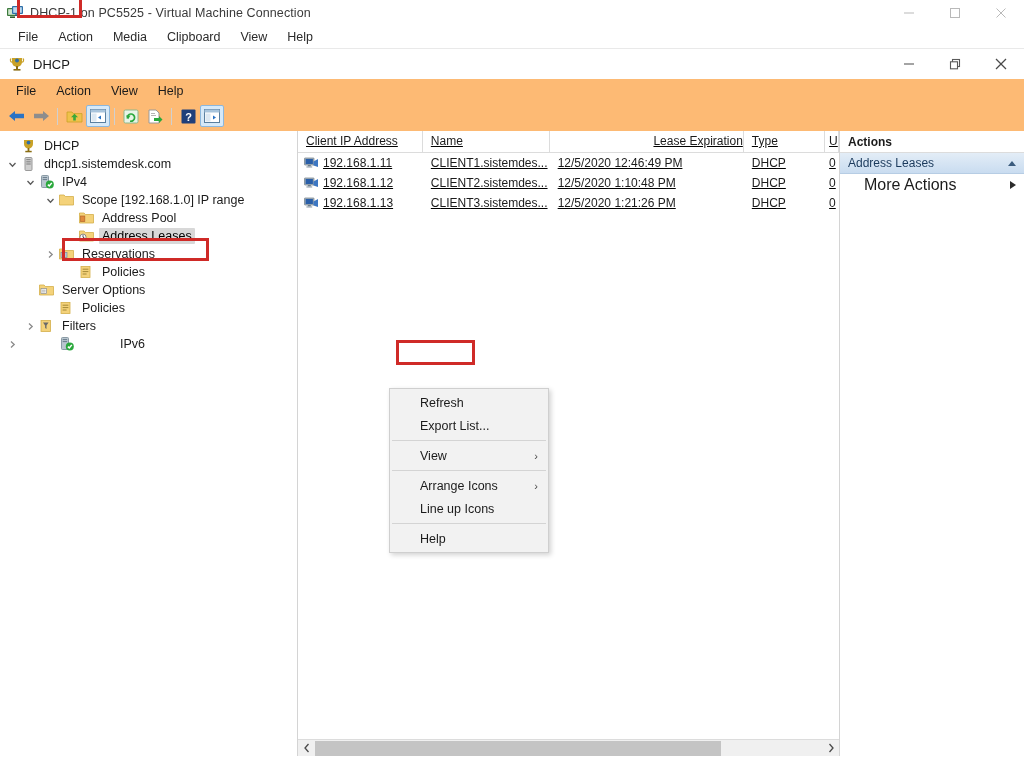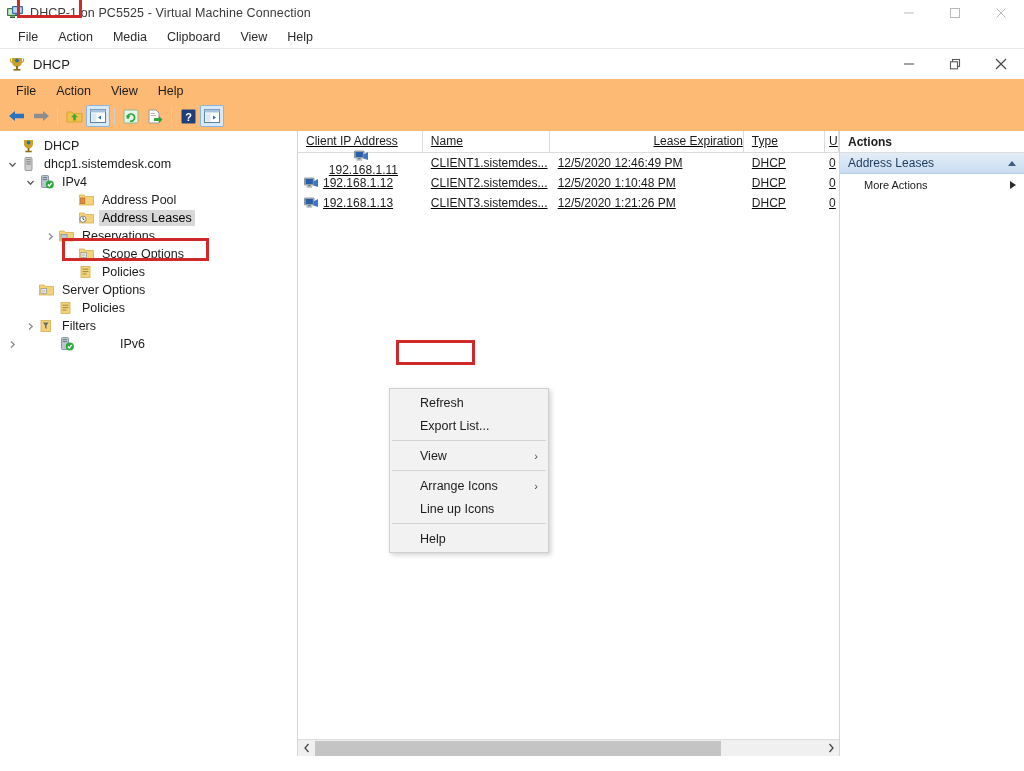--- a/index.html
+++ b/index.html
@@ -112,21 +112,21 @@
   .actions-head-text { font-size: 12px; font-weight: bold; color: #1b1b1b; }
   .actions-group {
     height: 21px; display: flex; align-items: center; justify-content: space-between;
     padding: 0 8px 0 8px;
     background: linear-gradient(to bottom, #e3edf7 0%, #c9dcf0 100%);
     border-bottom: 1px solid #b7cde4;
   }
   .actions-group-text { font-size: 12px; color: #1b3a5c; }
   .actions-item {
     height: 21px; display: flex; align-items: center; justify-content: space-between;
-    padding: 0 8px 0 24px; font-size: 11px; color: #1b1b1b;
+    padding: 0 8px 0 24px; font-size: 16px; color: #1b1b1b;
   }
   .tri-up { width: 0; height: 0; border-left: 4px solid transparent; border-right: 4px solid transparent; border-bottom: 5px solid #3a5b7d; }
   .tri-right { width: 0; height: 0; border-top: 4px solid transparent; border-bottom: 4px solid transparent; border-left: 6px solid #2b2b2b; }
 
   
   .ctx-menu {
     position: absolute; left: 389px; top: 339px; width: 160px;
     background: #f2f2f2; border: 1px solid #cfcfcf;
     box-shadow: 2px 2px 5px rgba(0,0,0,.18);
     padding: 2px 0;
@@ -409,20 +409,33 @@
               <rect x="3.5" y="1.5" width="7" height="12" rx="1" fill="#b9c6cf" stroke="#8a9aa5"></rect>
               <rect x="4.7" y="3" width="4.4" height="1.1" fill="#6f8190"></rect>
               <rect x="4.7" y="5" width="4.4" height="1.1" fill="#6f8190"></rect>
               <circle cx="11.8" cy="10.6" r="4" fill="#2aa83c"></circle>
               <polyline points="9.9,10.6 11.3,12 13.8,8.9" fill="none" stroke="#ffffff" stroke-width="1.5"></polyline>
             </svg>
           </div>
           <div class="tlabel">IPv4</div>
         </div>
 
+        <div class="tree-row" style="padding-left:42px;">
+          <div class="twisty">
+            <svg width="9" height="9" viewBox="0 0 9 9">
+                <polyline points="1.5,3 4.5,6.2 7.5,3" fill="none" stroke="#5a5a5a" stroke-width="1.3"></polyline>
+              </svg>
+          </div>
+          <div class="ticon">
+            <svg width="17" height="16" viewBox="0 0 17 16">
+              <path d="M1.5 3 h4.6 l1.2 1.5 H15.5 V13 H1.5 z" fill="#f4d27a" stroke="#d4ae4a" stroke-width=".8"></path>
+            </svg>
+          </div>
+          <div class="tlabel">Scope [192.168.1.0] IP range</div>
+        </div>
 
         <div class="tree-row" style="padding-left:62px;">
           <div class="twisty"></div>
           <div class="ticon">
             <svg width="17" height="16" viewBox="0 0 17 16">
               <path d="M1.5 3 h4.6 l1.2 1.5 H15.5 V13 H1.5 z" fill="#f4d27a" stroke="#d4ae4a" stroke-width=".8"></path>
               <rect x="2.6" y="6" width="4.2" height="5.5" fill="#e08a3c" stroke="#b5662a" stroke-width=".7"></rect>
             </svg>
           </div>
           <div class="tlabel">Address Pool</div>
@@ -449,32 +462,20 @@
           </div>
           <div class="ticon">
             <svg width="17" height="16" viewBox="0 0 17 16">
               <path d="M1.5 3 h4.6 l1.2 1.5 H15.5 V13 H1.5 z" fill="#f4d27a" stroke="#d4ae4a" stroke-width=".8"></path>
               <rect x="3" y="6.4" width="6" height="5" fill="#b9c8d6" stroke="#7a8fa2" stroke-width=".7"></rect>
             </svg>
           </div>
           <div class="tlabel">Reservations</div>
         </div>
 
-        <div class="tree-row" style="padding-left:62px;">
-          <div class="twisty"></div>
-          <div class="ticon">
-            <svg width="17" height="16" viewBox="0 0 17 16">
-              <path d="M1.5 3 h4.6 l1.2 1.5 H15.5 V13 H1.5 z" fill="#f4d27a" stroke="#d4ae4a" stroke-width=".8"></path>
-              <rect x="3" y="6.6" width="5.6" height="5" fill="#ffffff" stroke="#8a8a8a" stroke-width=".7"></rect>
-              <line x1="4" y1="8.2" x2="7.6" y2="8.2" stroke="#9a9a9a" stroke-width=".8"></line>
-              <line x1="4" y1="9.9" x2="7.6" y2="9.9" stroke="#9a9a9a" stroke-width=".8"></line>
-            </svg>
-          </div>
-          <div class="tlabel">Scope Options</div>
-        </div>
 
         <div class="tree-row" style="padding-left:62px;">
           <div class="twisty"></div>
           <div class="ticon">
             <svg width="17" height="16" viewBox="0 0 17 16">
               <rect x="3" y="2.5" width="9" height="11" fill="#f4d27a" stroke="#d4ae4a" stroke-width=".8"></rect>
               <line x1="4.6" y1="5.2" x2="10.4" y2="5.2" stroke="#9a8030" stroke-width=".9"></line>
               <line x1="4.6" y1="7.6" x2="10.4" y2="7.6" stroke="#9a8030" stroke-width=".9"></line>
               <line x1="4.6" y1="10" x2="8.6" y2="10" stroke="#9a8030" stroke-width=".9"></line>
             </svg>
@@ -546,21 +547,21 @@
         <div class="list-header">
           <div class="lh-cell" style="width:126px;">Client IP Address</div>
           <div class="lh-cell" style="width:128px;">Name</div>
           <div class="lh-cell" style="width:196px;text-align:right;">Lease Expiration</div>
           <div class="lh-cell" style="width:82px;">Type</div>
           <div class="lh-cell" style="width:14px;padding-left:4px;">U</div>
         </div>
 
         <div class="list-rows">
           <div class="list-row">
-            <div class="lr-cell first" style="width:126px;flex-direction:column;">
+            <div class="lr-cell first" style="width:126px;">
               <div class="pc-icon">
                 <svg width="15" height="14" viewBox="0 0 15 14">
                   <rect x="0.5" y="2" width="9.5" height="7" rx="0.5" fill="#a9b5bf" stroke="#6f7d88" stroke-width=".7"></rect>
                   <rect x="1.6" y="3" width="7.3" height="5" fill="#2a5fa8"></rect>
                   <rect x="3.8" y="9" width="3" height="1.4" fill="#6f7d88"></rect>
                   <rect x="2.4" y="10.4" width="5.8" height="1.1" fill="#8a98a4"></rect>
                   <polygon points="9.5,5.5 14,3 14,11 9.5,9.5" fill="#3d77c2"></polygon>
                 </svg>
               </div>
               <span>192.168.1.11</span>

